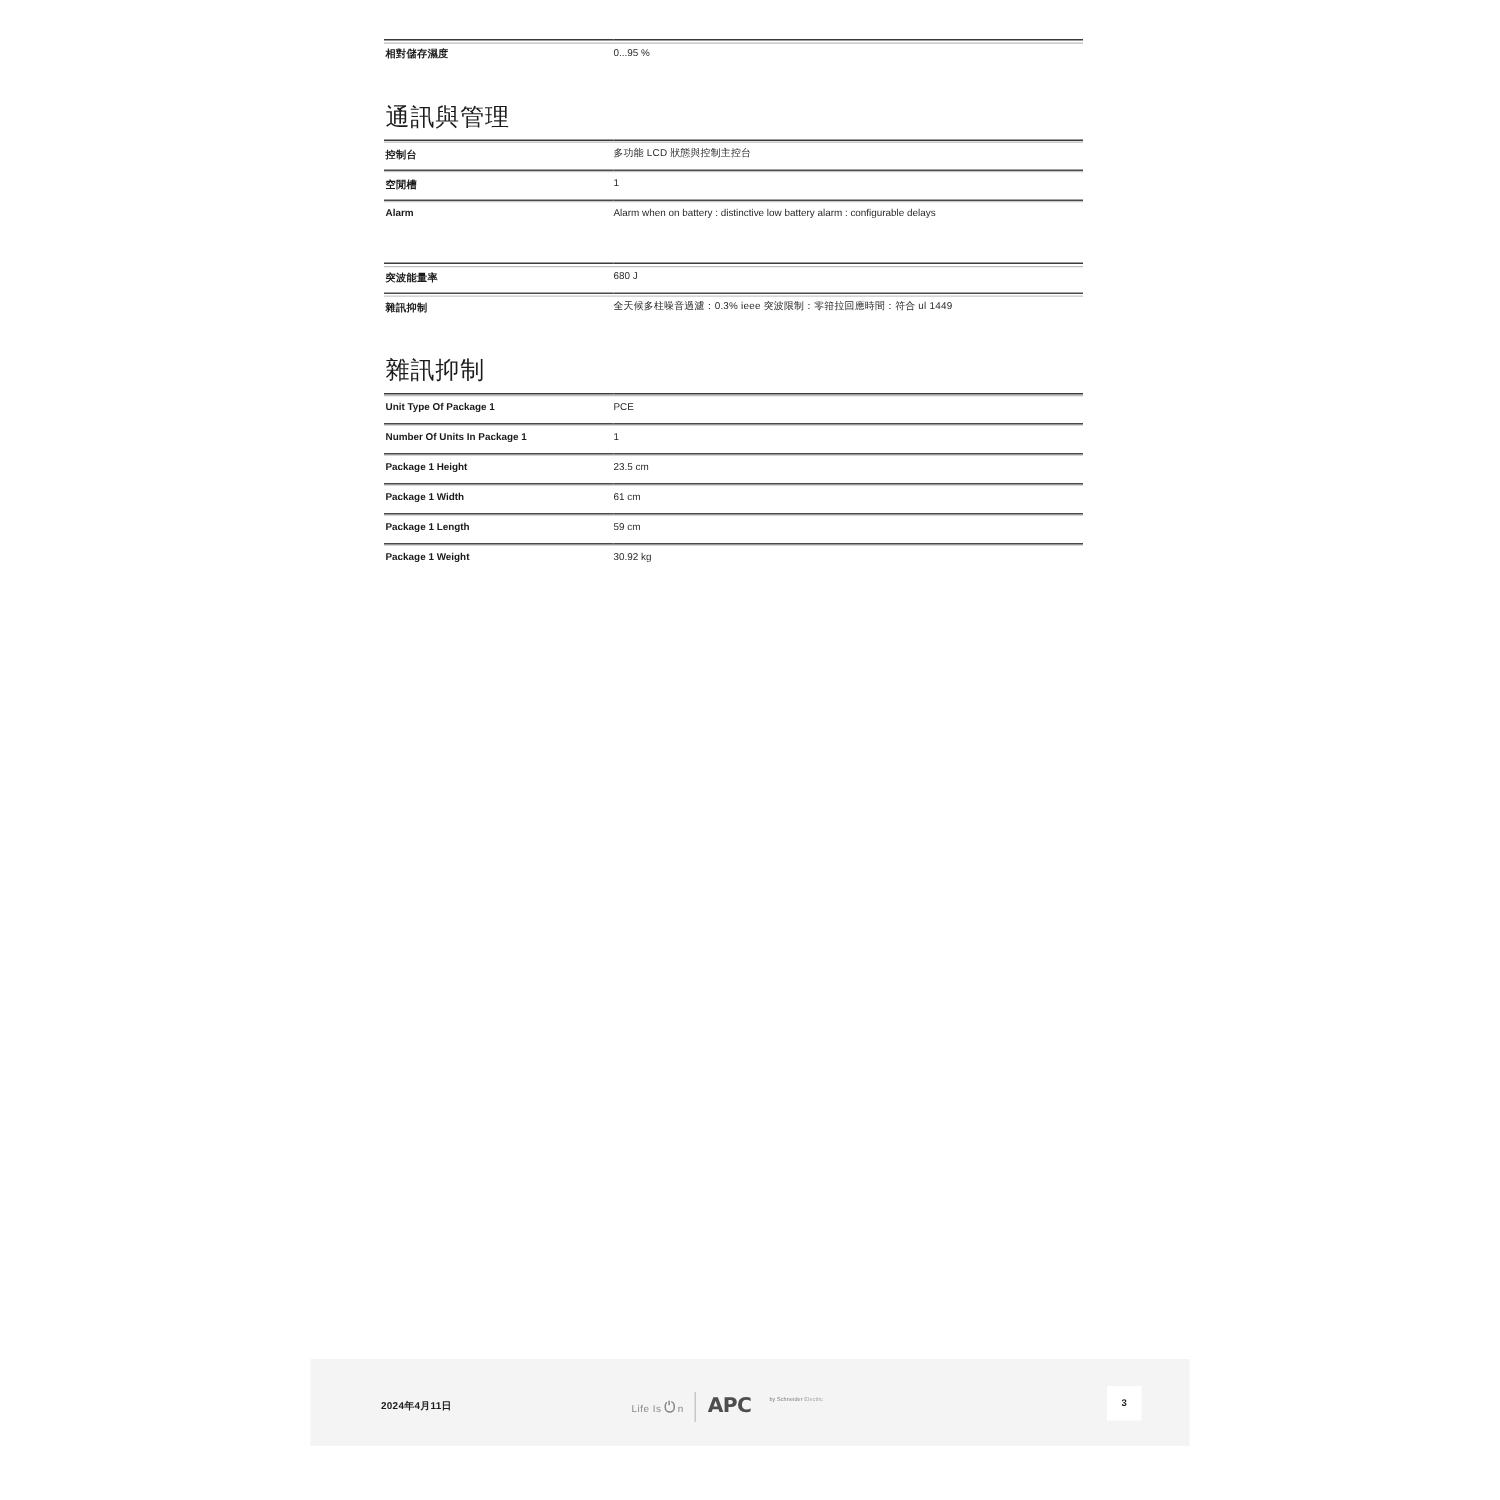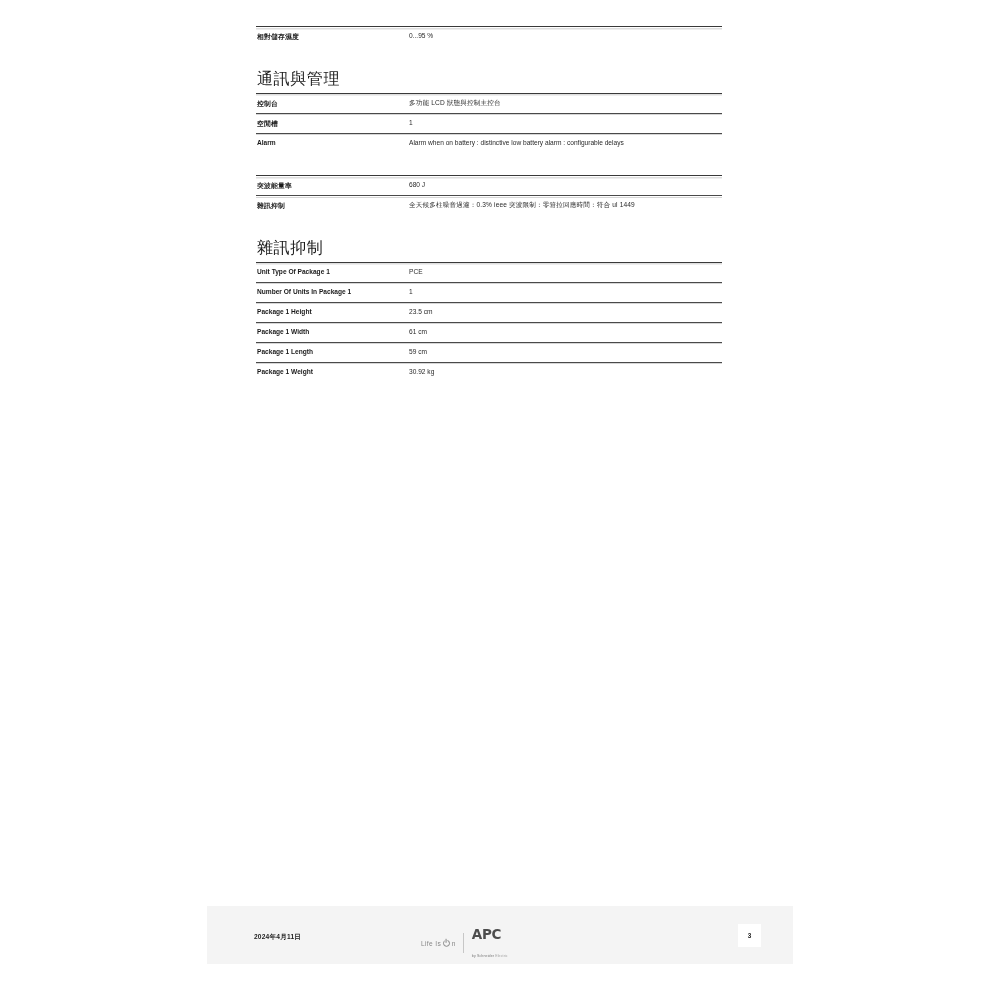--- a/index.html
+++ b/index.html
@@ -151,21 +151,21 @@
     transform: translateX(-50%);
     box-shadow: 0 0 0 0.9px #f4f4f4;
   }
   .logo-divider {
     width: 1px;
     height: 20px;
     background: #c4c4c4;
   }
   .apc-lockup {
     display: flex;
-    flex-direction: column;
+    flex-direction: row;
     gap: 12px;
     padding-left: 1px;
   }
   .apc-word {
     font-size: 13.5px;
     font-weight: 700;
     letter-spacing: -0.4px;
     color: #3f3f3f;
     line-height: 1;
     font-family: "DejaVu Sans", sans-serif;

